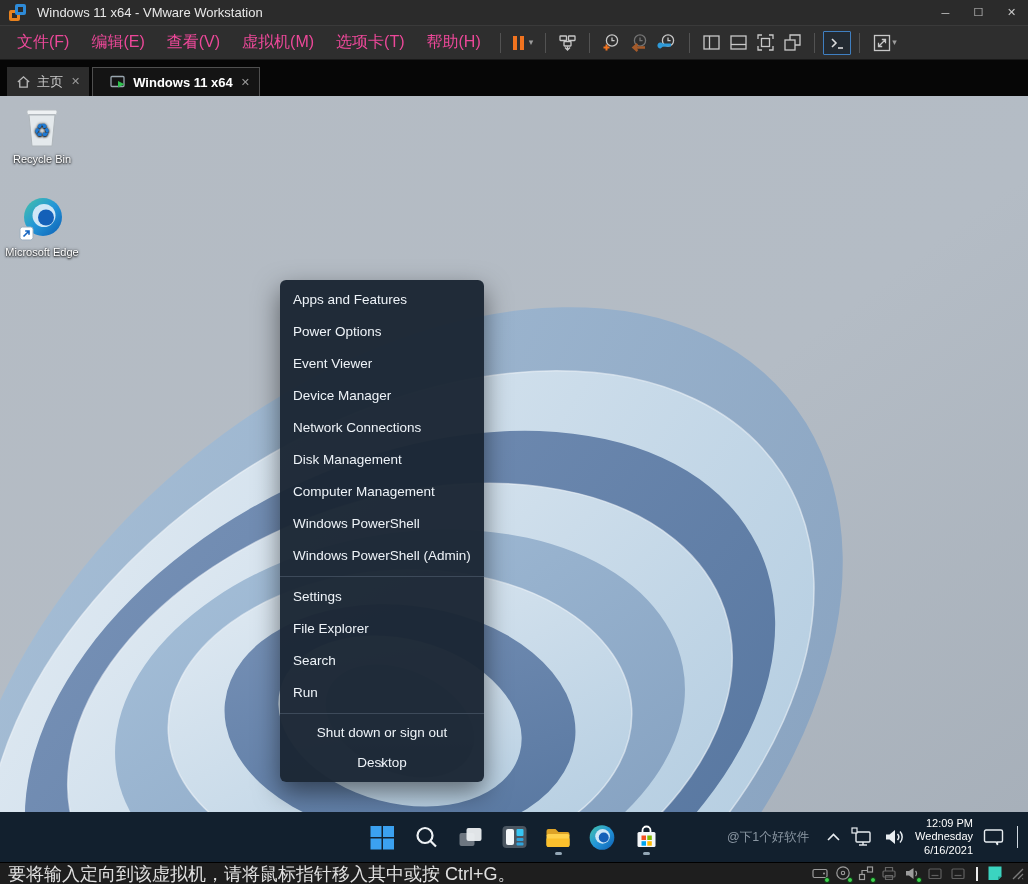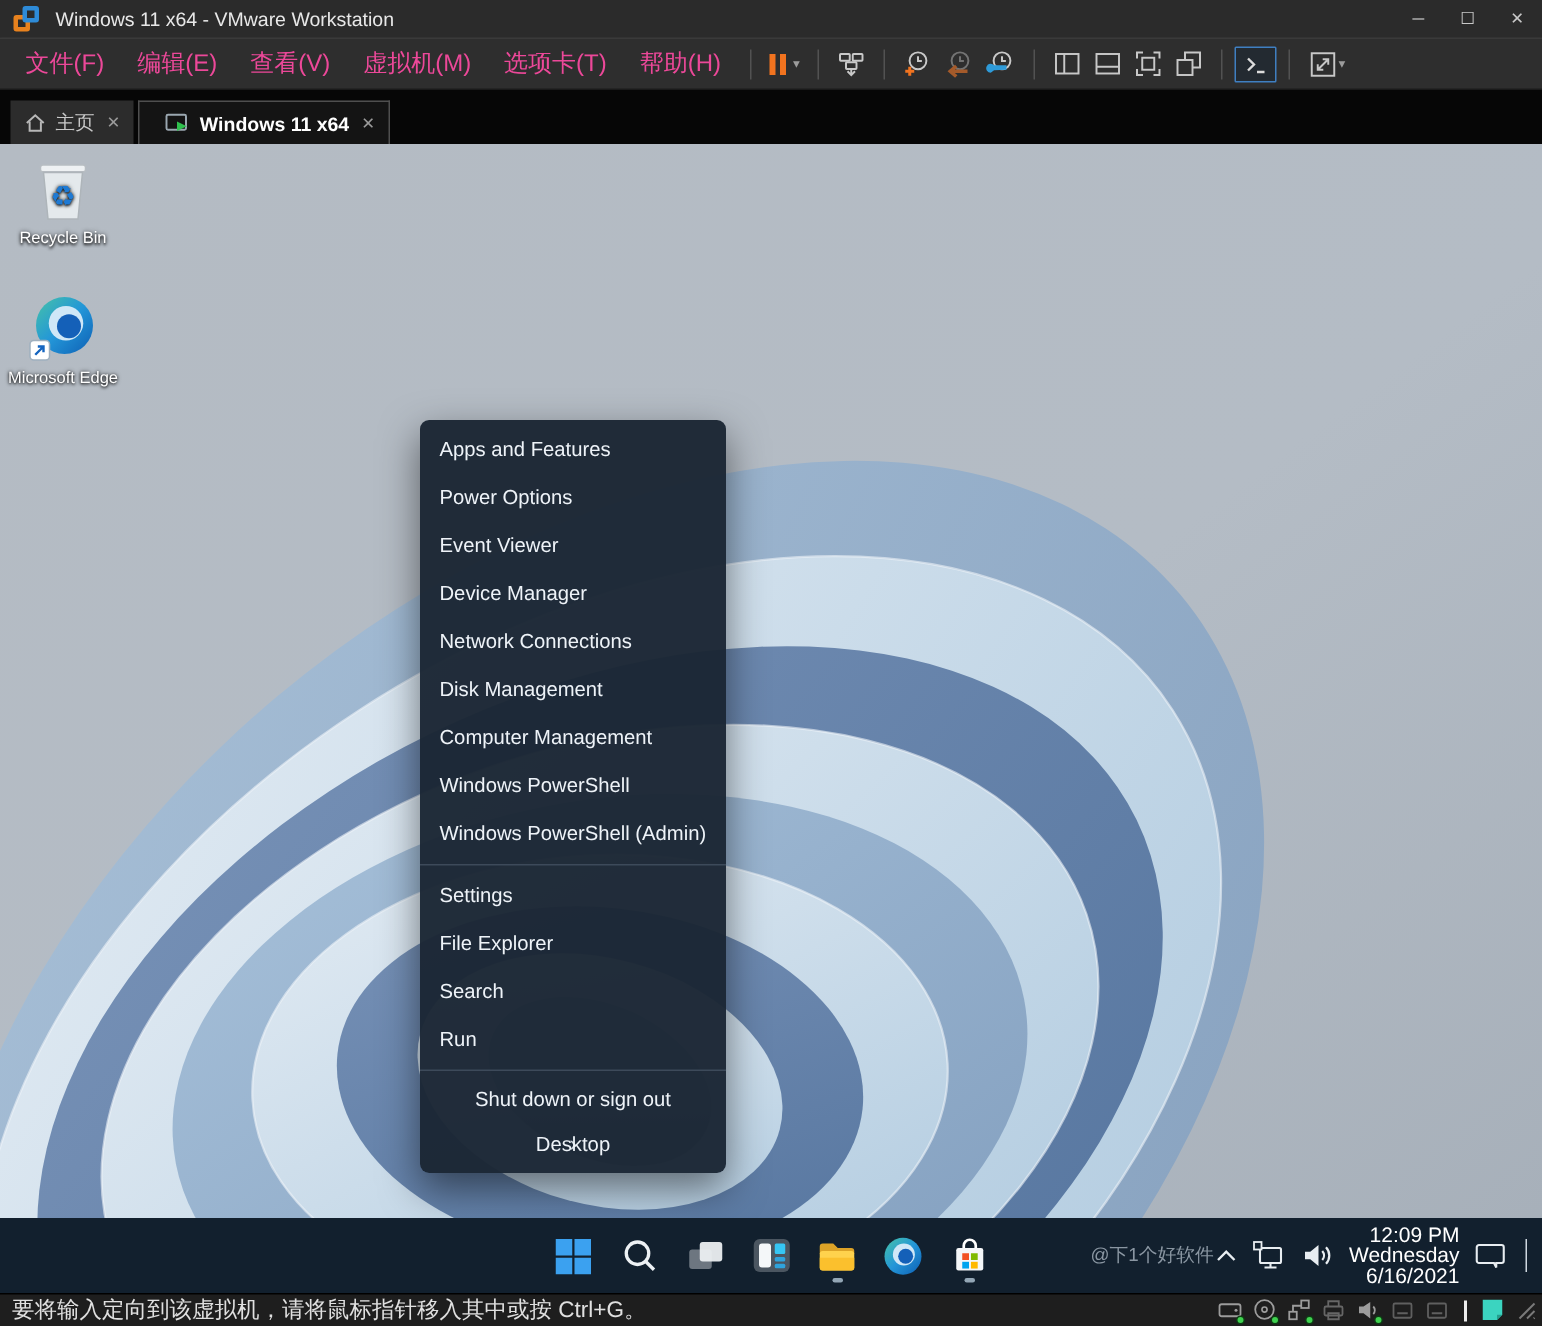--- a/index.html
+++ b/index.html
@@ -50,24 +50,24 @@
   .winx-item.short{height:30px;line-height:30px;flex-direction:column;}
   .winx-sep{height:1px;background:#3d4a5a;margin:4px 0;}
   .winx-arrow{color:#cdd5de;font-size:15px;}
   
   .taskbar{position:absolute;left:0;right:0;bottom:0;height:50px;background:#12202e;}
   .tb-center{position:absolute;left:50%;top:0;transform:translateX(-50%);height:100%;display:flex;align-items:center;gap:17px;}
   .task-icon{position:relative;width:27px;height:38px;display:flex;align-items:center;justify-content:center;}
   .task-icon .run-dot{position:absolute;bottom:1px;left:50%;transform:translateX(-50%);width:7px;height:3px;border-radius:2px;background:#93a6b5;}
   .watermark{position:absolute;left:727px;top:50%;transform:translateY(-50%);color:#8a96a2;font-size:12.5px;}
   .tray{position:absolute;right:10px;top:0;height:100%;display:flex;align-items:center;gap:10px;}
-  .clock{text-align:right;color:#fff;font-size:14px;line-height:13.5px;}
+  .clock{text-align:right;color:#fff;font-size:11px;line-height:13.5px;}
   .show-desktop{width:1px;height:22px;background:#cfd8e0;margin-left:2px;}
   
-  .vm-statusbar{position:relative;height:22px;background:#1e1e1e;border-top:1px solid #000;display:flex;align-items:center;padding:0 8px;color:#e0e0e0;font-size:15px;}
+  .vm-statusbar{position:relative;height:22px;background:#1e1e1e;border-top:1px solid #000;display:flex;align-items:center;padding:0 8px;color:#e0e0e0;font-size:18px;}
   .sb-icons{position:absolute;right:3px;top:0;height:100%;display:flex;align-items:center;gap:6px;}
   .dev{position:relative;width:17px;height:17px;}
   .dev svg{position:absolute;left:0;top:0;}
   .dev .dot{position:absolute;right:-1px;bottom:-1px;width:6px;height:6px;border-radius:50%;background:#3fd14f;border:1px solid #0e3a14;}
   .sb-sep{width:2px;height:14px;background:#ededed;margin:0 3px;}
 </style>
 </head>
 <body>
 
 <div id="app">

